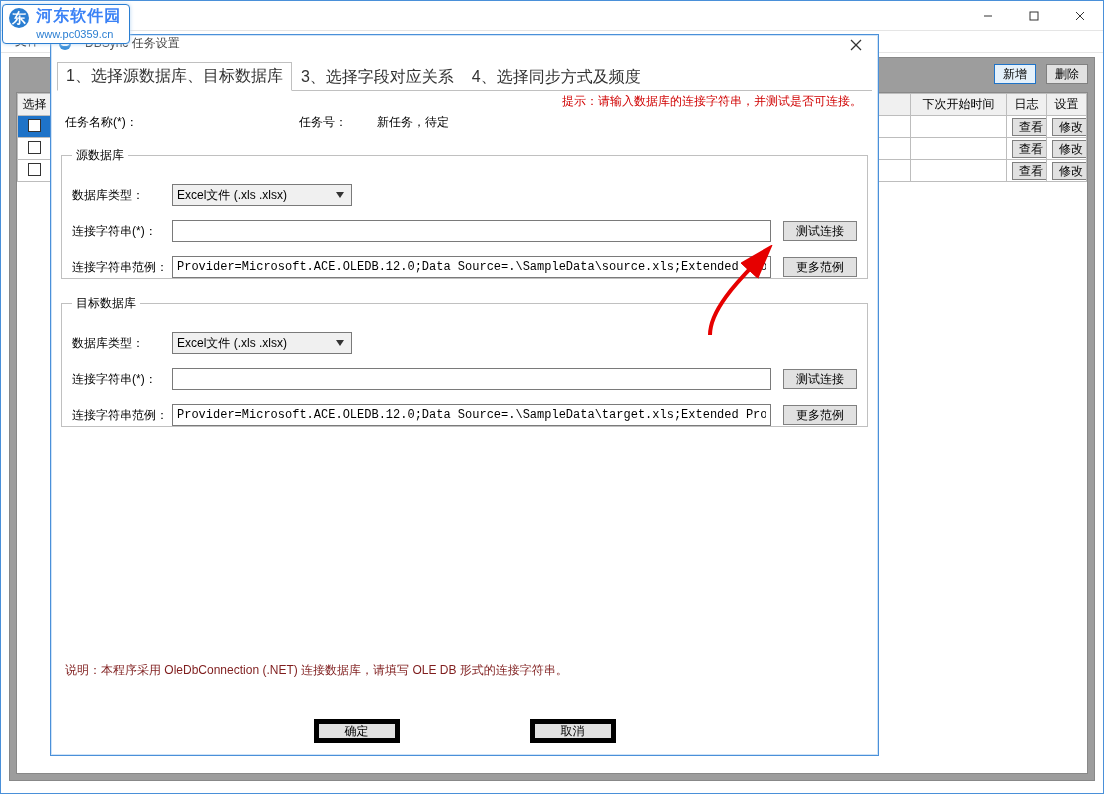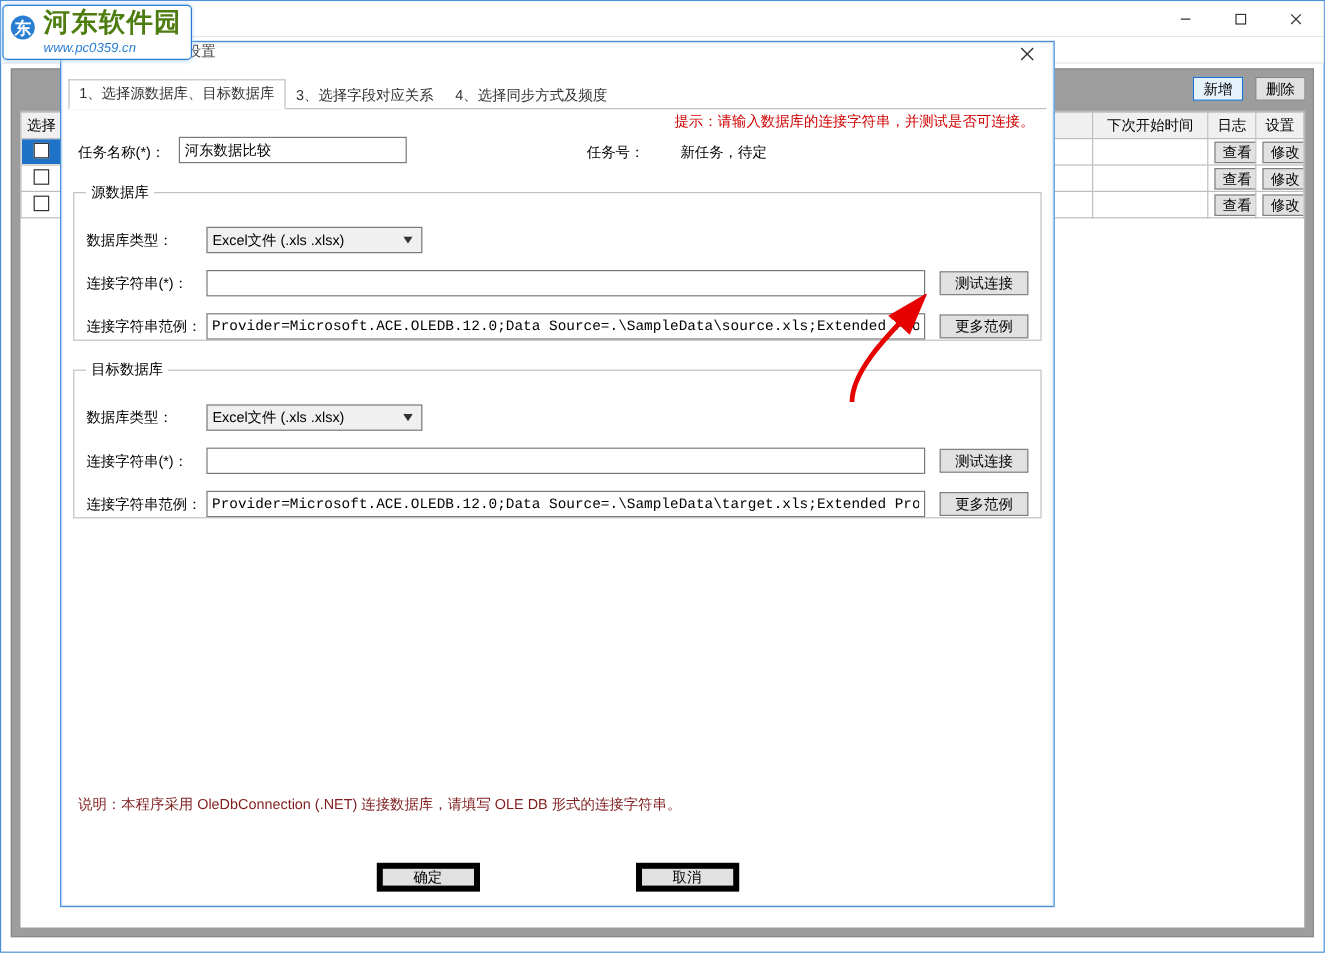--- a/index.html
+++ b/index.html
@@ -157,21 +157,21 @@
   .tabstrip {
     margin: 4px 6px 0 6px;
     border-bottom: 1px solid #c0c0c0;
     display: flex;
     align-items: flex-end;
     height: 24px;
   }
   .tab {
     padding: 3px 8px;
     color: #333;
-    font-size: 12px;
+    font-size: 16px;
     border: 1px solid transparent;
     border-bottom: none;
     position: relative;
     top: 1px;
   }
   .tab.active {
     border-color: #c0c0c0;
     background: #fff;
     border-bottom: 1px solid #fff;
   }
@@ -275,29 +275,28 @@
     left: 2px; top: 4px;
     background: #fff;
     border: 1px solid #2a7ed2;
     border-radius: 4px;
     box-shadow: 0 0 4px #b8d6f2;
     padding: 3px 8px 3px 6px;
     line-height: 1;
     z-index: 50;
   }
   .watermark .t1 {
-    color: #4d7c0f;
+    color: #3b82f6;
     font-weight: bold;
-    font-size: 22px;
+    font-size: 16px;
     letter-spacing: 1px;
   }
   .watermark .t2 {
     color: #2a7ed2;
     font-size: 11px;
-    font-style: italic;
   }
   .watermark .dot {
     width: 20px; height: 20px;
     border-radius: 50%;
     background: #2a7ed2;
     color: #fff;
     display: inline-flex; align-items: center; justify-content: center;
     font-weight: bold;
     font-size: 14px;
     margin-right: 4px;
@@ -425,21 +424,20 @@
     <div class="tab active">1、选择源数据库、目标数据库</div>
     <div class="tab">3、选择字段对应关系</div>
     <div class="tab">4、选择同步方式及频度</div>
   </div>
 
   <div class="dlg-content">
     <div class="hint">提示：请输入数据库的连接字符串，并测试是否可连接。</div>
 
     <div class="row">
       <span class="lbl">任务名称(*)：</span>
-      <input class="text-input task-name-input" value="河东数据比较" style="">
       <div class="task-no-area">
         <span class="task-no-lbl">任务号：</span>
         <span>新任务，待定</span>
       </div>
     </div>
 
     <fieldset class="group">
       <legend>源数据库</legend>
 
       <div class="field-row">

